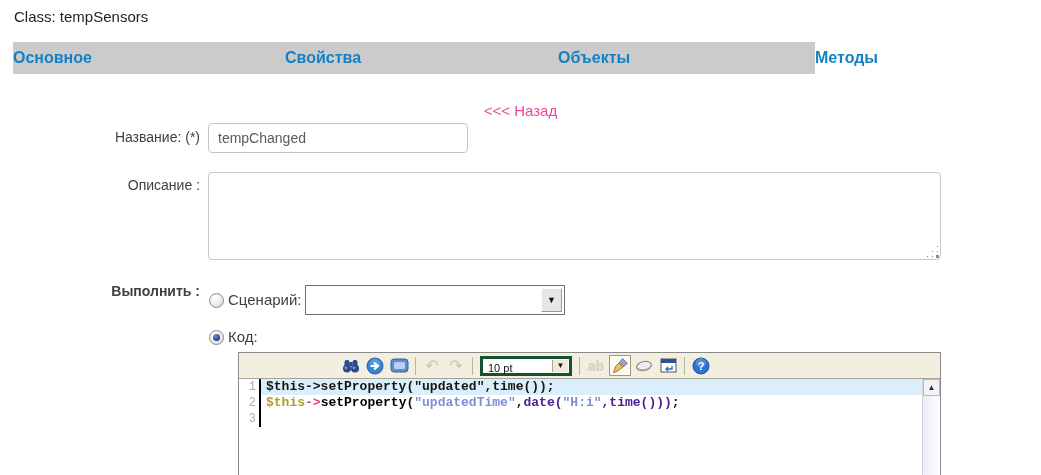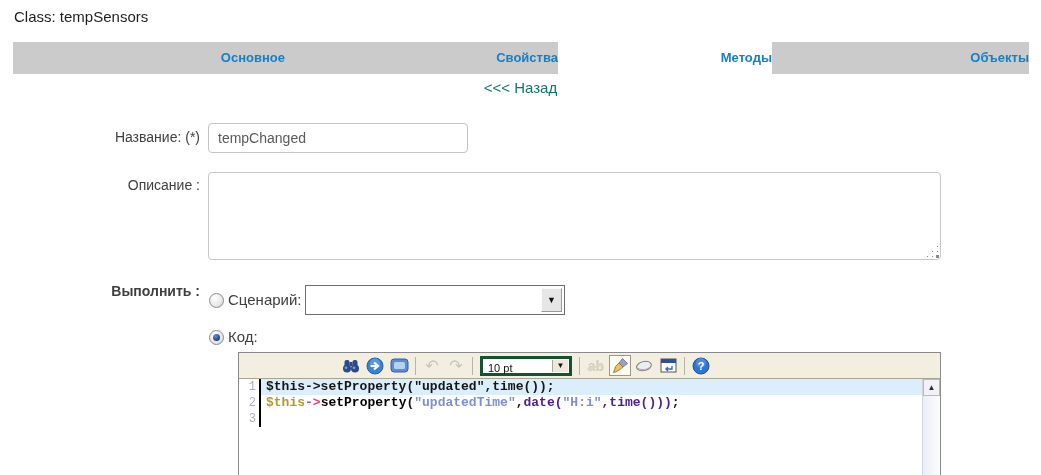--- a/index.html
+++ b/index.html
@@ -1,26 +1,26 @@
 <!DOCTYPE html>
 <html><head>
 <meta charset="utf-8">
 <style>
   html,body{margin:0;padding:0;background:#fff;}
   .canvas{position:relative;width:1041px;height:475px;overflow:hidden;background:#fff;
           font-family:"Liberation Sans",sans-serif;}
   .page-title{position:absolute;left:14px;top:8px;font-size:15px;color:#1f1f1f;}
   
   .tabbar{position:absolute;left:13px;top:42px;width:1016px;height:32px;display:flex;}
-  .tab{height:32px;line-height:32px;text-align:right;background:#cbcbcb;
-       font-size:13px;font-weight:bold;color:#1581c5;cursor:pointer;}
+  .tab{height:32px;line-height:32px;text-align:left;background:#cbcbcb;
+       font-size:16px;font-weight:bold;color:#1581c5;cursor:pointer;}
   .tab.t1{width:272px;}.tab.t2{width:273px;}.tab.t3{width:214px;}.tab.t4{width:257px;}
   .tab.active{background:#ffffff;}
-  .back-link{position:absolute;left:0;top:79px;width:100%;text-align:center;
-             font-size:15px;color:#0f766e;text-decoration:none;cursor:pointer;}
+  .back-link{position:absolute;left:0;top:102px;width:100%;text-align:center;
+             font-size:15px;color:#ec4899;text-decoration:none;cursor:pointer;}
   
   .flabel{position:absolute;left:13px;width:187px;text-align:right;font-size:14px;color:#3f3f3f;}
   .lbl-name{top:129px;}.lbl-desc{top:177px;}.lbl-exec{top:283px;font-weight:bold;}
   .name-input{position:absolute;left:208px;top:123px;width:260px;height:30px;box-sizing:border-box;
               border:1px solid #c4c4c4;border-radius:4px;padding:0 9px;font-size:14px;color:#5a5a5a;
               font-family:"Liberation Sans",sans-serif;outline:none;}
   .desc-wrap{position:absolute;left:208px;top:172px;width:733px;height:88px;}
   .desc-ta{width:100%;height:100%;box-sizing:border-box;border:1px solid #c8c8c8;border-radius:4px;
            resize:none;outline:none;font-family:"Liberation Sans",sans-serif;}
   .grip{position:absolute;right:3px;bottom:3px;width:1px;height:1px;background:#888;
@@ -78,22 +78,22 @@
 </head>
 <body>
 
 <div class="canvas">
 
   <div class="page-title">Class: tempSensors</div>
 
   <div class="tabbar">
     <div class="tab t1">Основное</div>
     <div class="tab t2">Свойства</div>
+    <div class="tab t4">Объекты</div>
     <div class="tab t3 active">Методы</div>
-    <div class="tab t4">Объекты</div>
   </div>
 
   <a class="back-link">&lt;&lt;&lt; Назад</a>
 
   <div class="flabel lbl-name">Название: (*)</div>
   <input class="name-input" type="text" value="tempChanged" style="">
 
   <div class="flabel lbl-desc">Описание :</div>
   <div class="desc-wrap">
     <textarea class="desc-ta" style=""></textarea>

